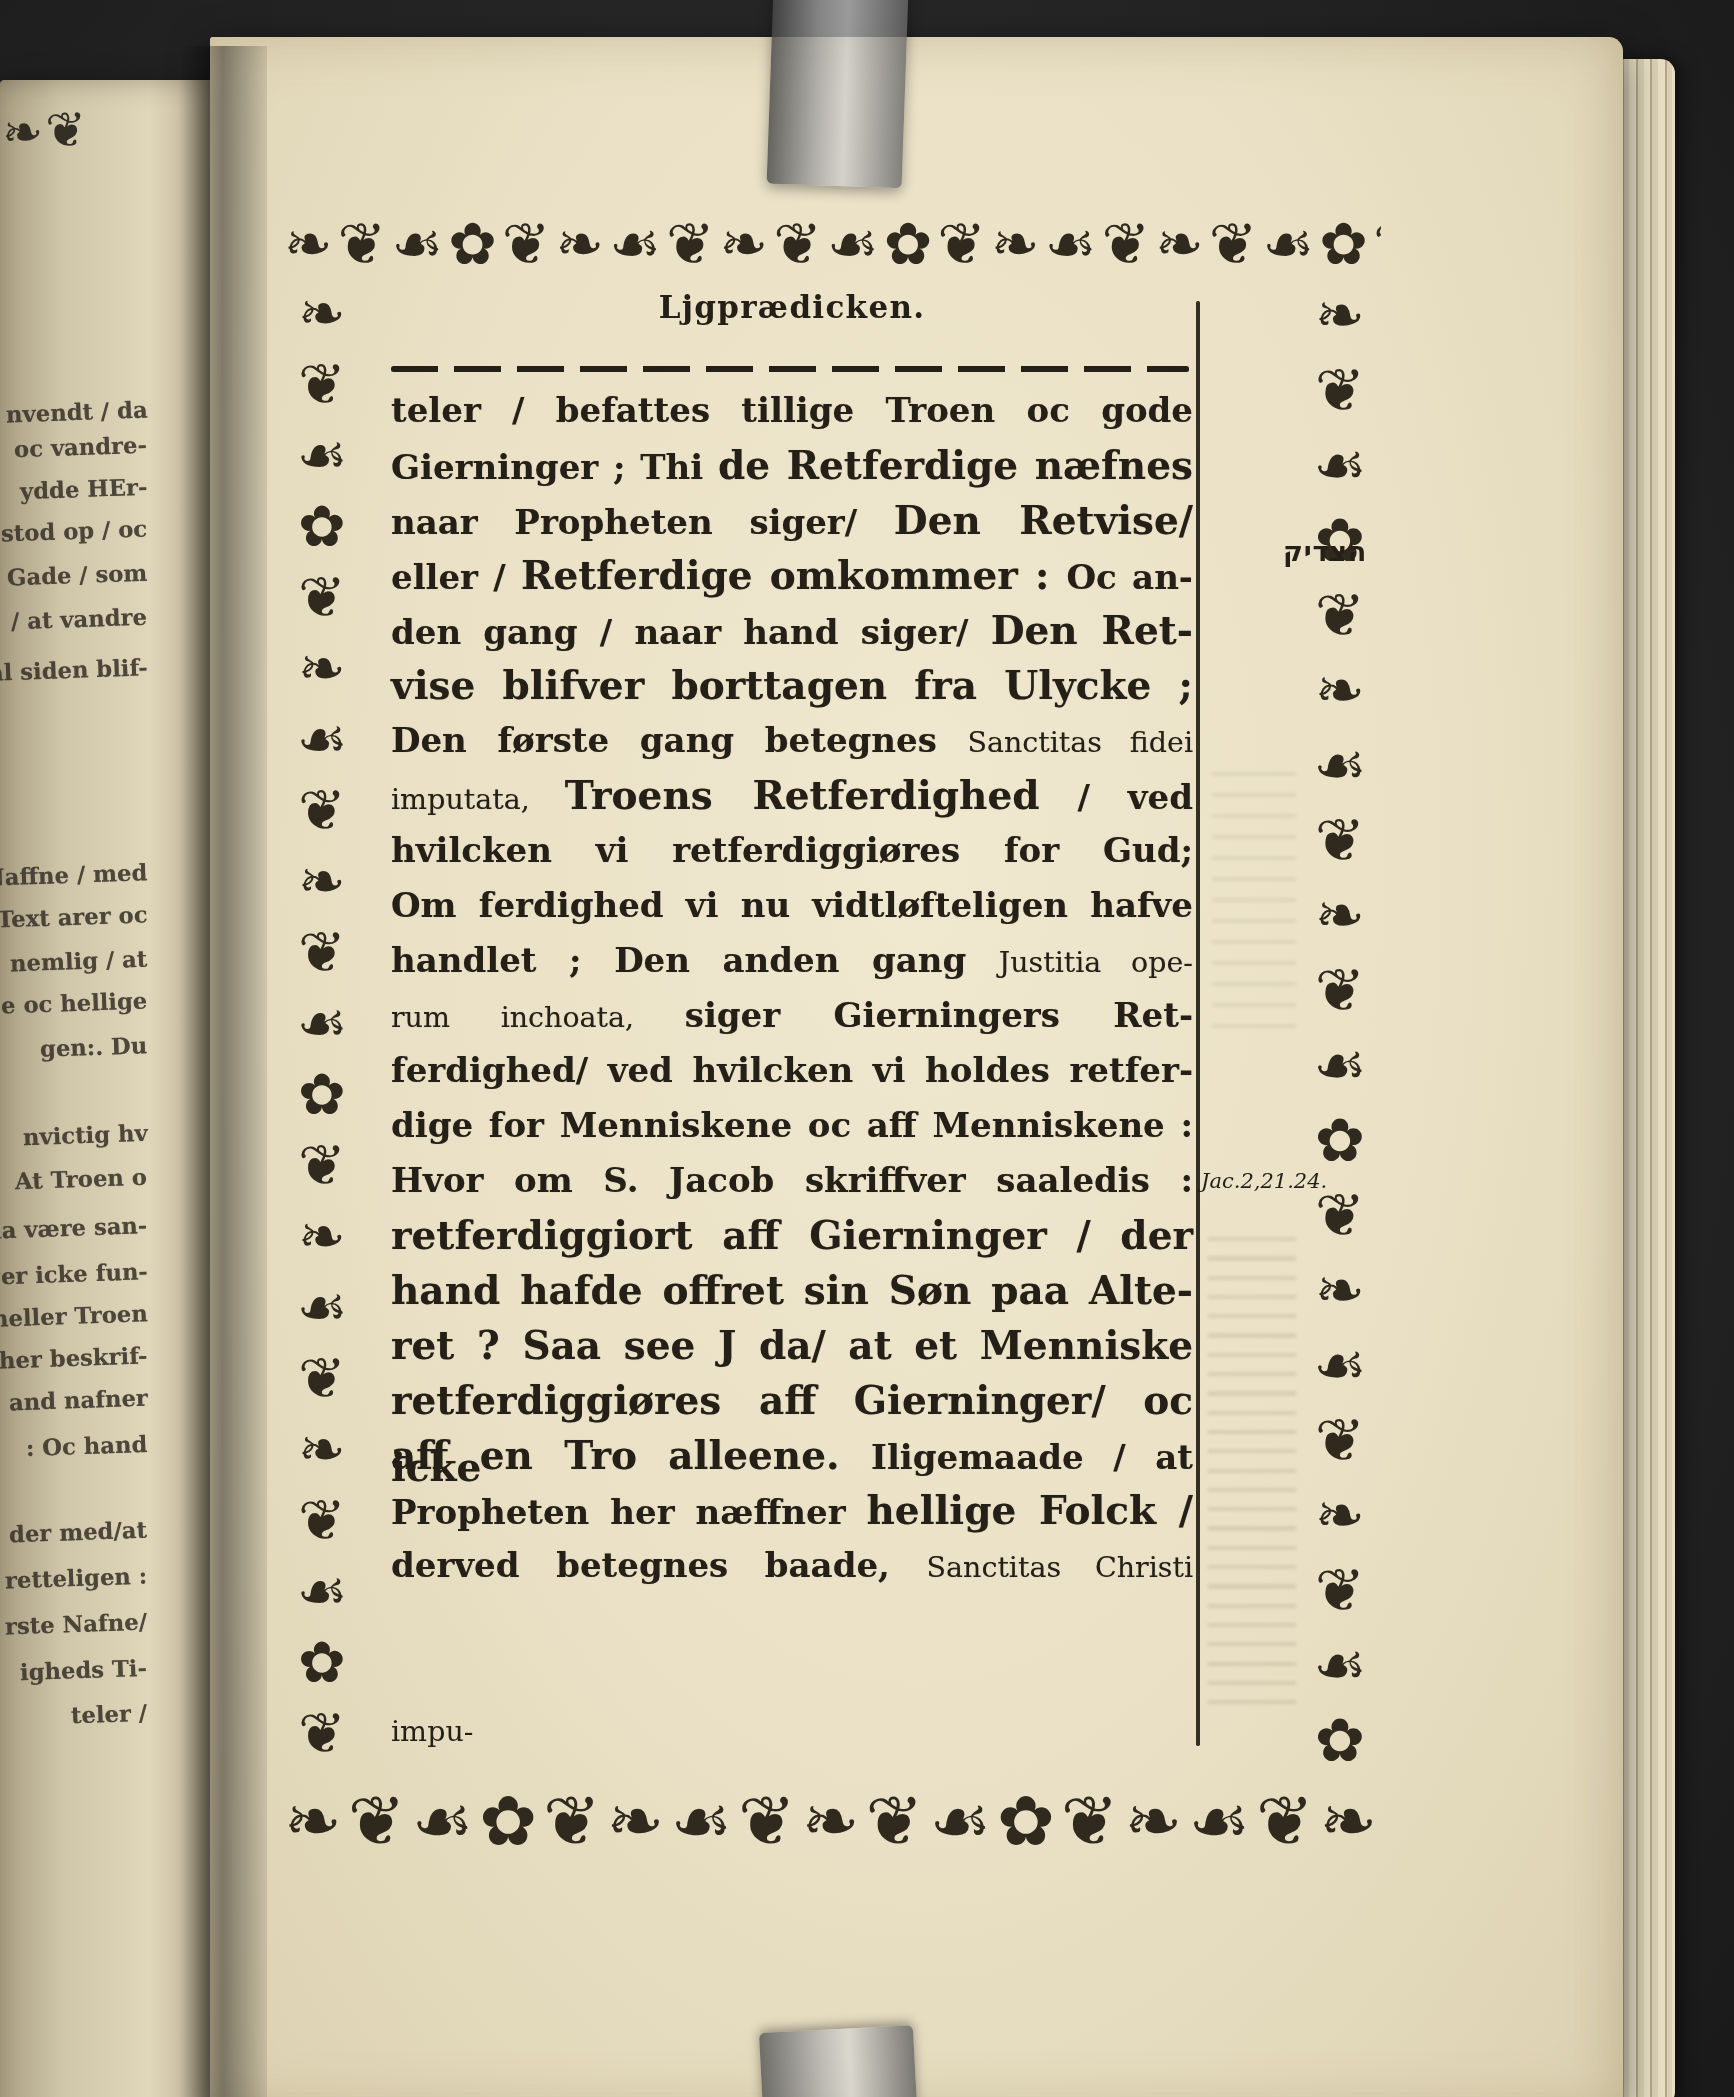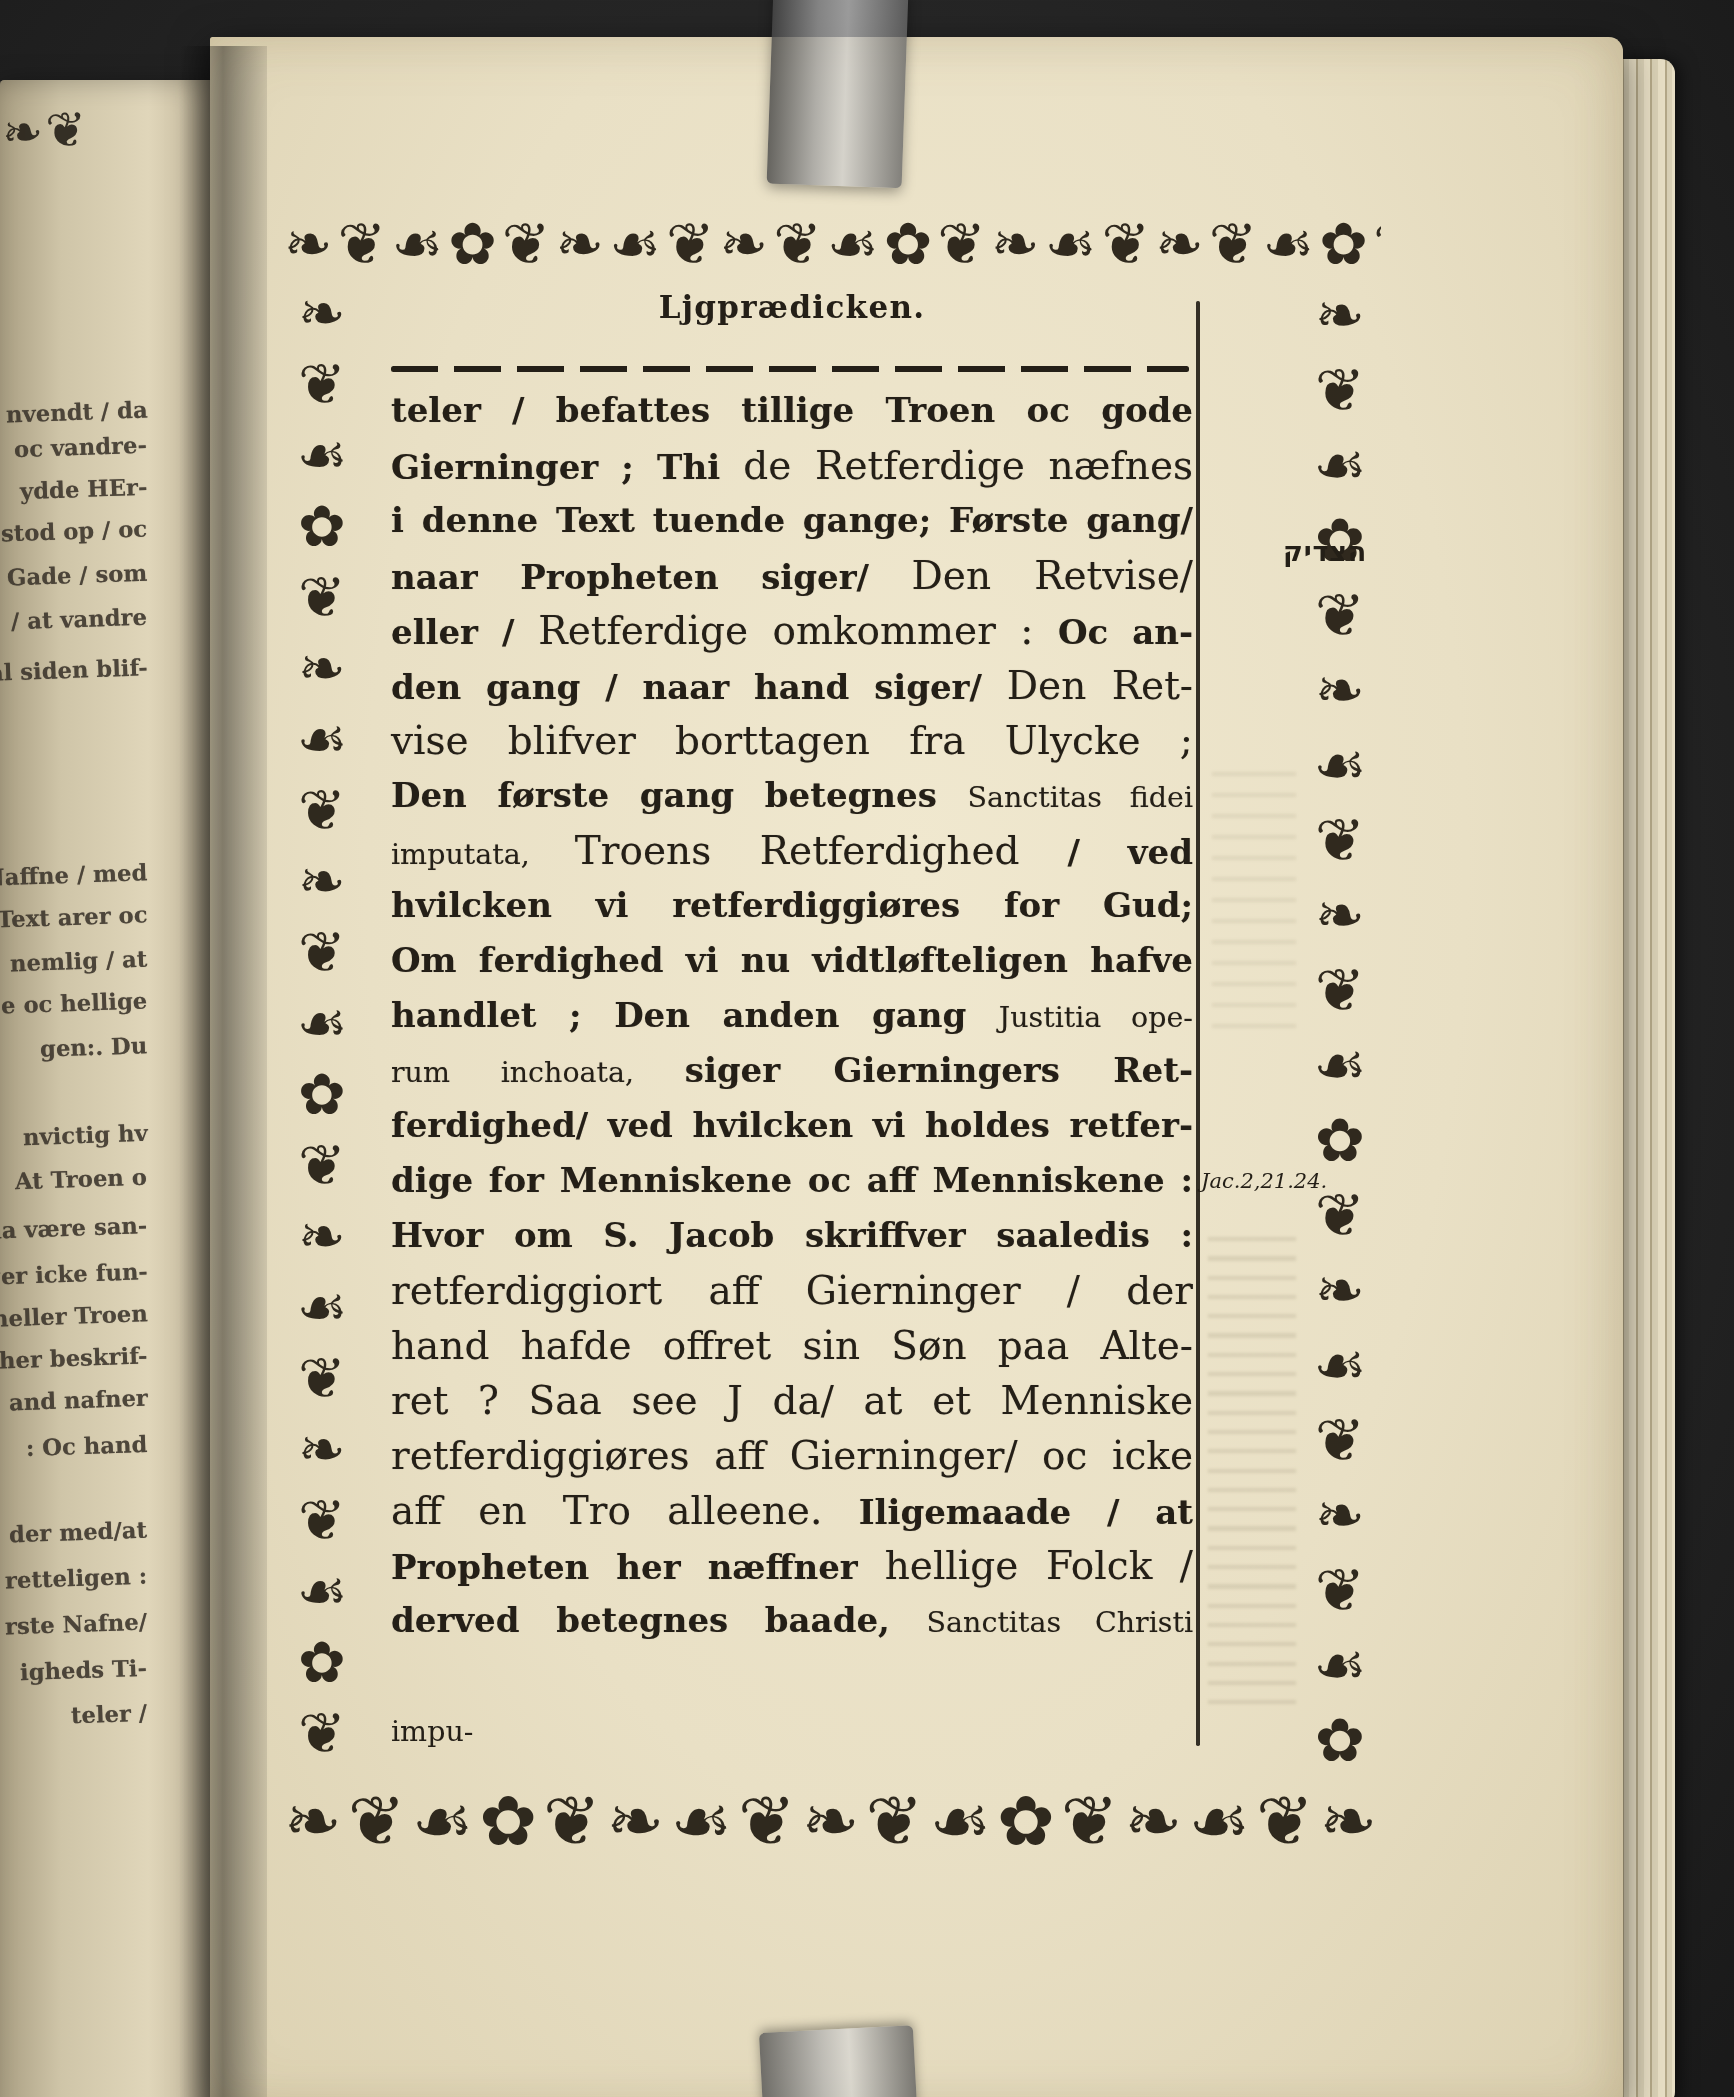--- a/index.html
+++ b/index.html
@@ -71,21 +71,21 @@
     position:absolute;left:1196px;top:301px;width:3.8px;height:1445px;z-index:6;
     background:#241f17;opacity:.92;border-radius:1.7px;
   }
   .body-text{position:absolute;left:391px;top:383px;width:802px;z-index:6;color:#241f17;}
   .text-line{
     height:55px;line-height:55px;
     text-align:justify;text-align-last:justify;
     text-shadow:0 0 0.8px rgba(36,31,23,.35);
   }
   .seg-frak{font-size:34px;font-weight:700;}
-  .seg-bold{font-size:39px;font-weight:400;margin-top:38px;}
+  .seg-bold{font-size:39px;font-weight:700;margin-top:38px;}
   .seg-rom{font-size:28.5px;font-weight:400;}
   .catchword-line{
     position:absolute;left:391px;top:1704px;width:802px;z-index:6;height:55px;line-height:55px;
     text-align:left;font-size:28.5px;color:#241f17;
   }
 
   
   .hebrew-note{
     position:absolute;left:1229px;top:536px;width:138px;z-index:6;direction:rtl;
     font-family:"DejaVu Sans", sans-serif;font-weight:700;font-size:27px;color:#241f17;letter-spacing:0.8px;
@@ -166,21 +166,20 @@
     <div class="orn orn-right">❧❦☙✿❦❧☙❦❧❦☙✿❦❧☙❦❧❦☙✿❦❧☙❦❧❦☙✿❦❧☙❦❧❦☙✿❦❧☙❦❧❦☙✿❦❧☙❦❧❦☙✿❦❧☙❦❧❦☙✿❦❧☙❦❧❦☙✿❦❧☙❦❧❦☙✿❦❧☙❦❧❦☙✿❦❧☙❦❧❦☙✿❦❧☙❦❧❦☙✿❦❧☙❦❧❦☙✿❦❧☙❦❧❦☙✿❦❧☙❦❧❦☙✿❦❧☙❦❧❦☙✿❦❧☙❦❧❦☙✿❦❧☙❦❧❦☙✿❦❧☙❦❧❦☙✿❦❧☙❦❧❦☙✿❦❧☙❦❧❦☙✿❦❧☙❦❧❦☙✿❦❧☙❦❧❦☙✿❦❧☙❦❧❦☙✿❦❧☙❦❧❦☙✿❦❧☙❦❧❦☙✿❦❧☙❦❧❦☙✿❦❧☙❦❧❦☙✿❦❧☙❦❧❦☙✿❦❧☙❦❧❦☙✿❦❧☙❦❧❦☙✿❦❧☙❦❧❦☙✿❦❧☙❦❧❦☙✿❦❧☙❦❧❦☙✿❦❧☙❦❧❦☙✿❦❧☙❦❧❦☙✿❦❧☙❦❧❦☙✿❦❧☙❦❧❦☙✿❦❧☙❦❧❦☙✿❦❧☙❦</div>
   </div>
 
   <div class="running-head">Ljgprædicken.</div>
   <div class="dash-rule"></div>
   <div class="v-rule"></div>
 
   <div class="body-text">
       <div class="text-line"><span class="seg-frak">teler / befattes tillige Troen oc gode</span></div>
       <div class="text-line"><span class="seg-frak">Gierninger ; Thi </span><span class="seg-bold">de Retferdige næfnes</span></div>
-      <div class="text-line"><span class="seg-frak">i denne Text tuende gange; Første gang/</span></div>
       <div class="text-line"><span class="seg-frak">naar Propheten siger/ </span><span class="seg-bold">Den Retvise/</span></div>
       <div class="text-line"><span class="seg-frak">eller / </span><span class="seg-bold">Retferdige omkommer : </span><span class="seg-frak">Oc an-</span></div>
       <div class="text-line"><span class="seg-frak">den gang / naar hand siger/ </span><span class="seg-bold">Den Ret-</span></div>
       <div class="text-line"><span class="seg-bold">vise blifver borttagen fra Ulycke ;</span></div>
       <div class="text-line"><span class="seg-frak">Den første gang betegnes </span><span class="seg-rom">Sanctitas fidei</span></div>
       <div class="text-line"><span class="seg-rom">imputata, </span><span class="seg-bold">Troens Retferdighed</span><span class="seg-frak"> / ved</span></div>
       <div class="text-line"><span class="seg-frak">hvilcken vi retferdiggiøres for Gud;</span></div>
       <div class="text-line"><span class="seg-frak">Om ferdighed vi nu vidtløfteligen hafve</span></div>
       <div class="text-line"><span class="seg-frak">handlet ; Den anden gang </span><span class="seg-rom">Justitia ope-</span></div>
       <div class="text-line"><span class="seg-rom">rum inchoata, </span><span class="seg-frak">siger Gierningers Ret-</span></div>

